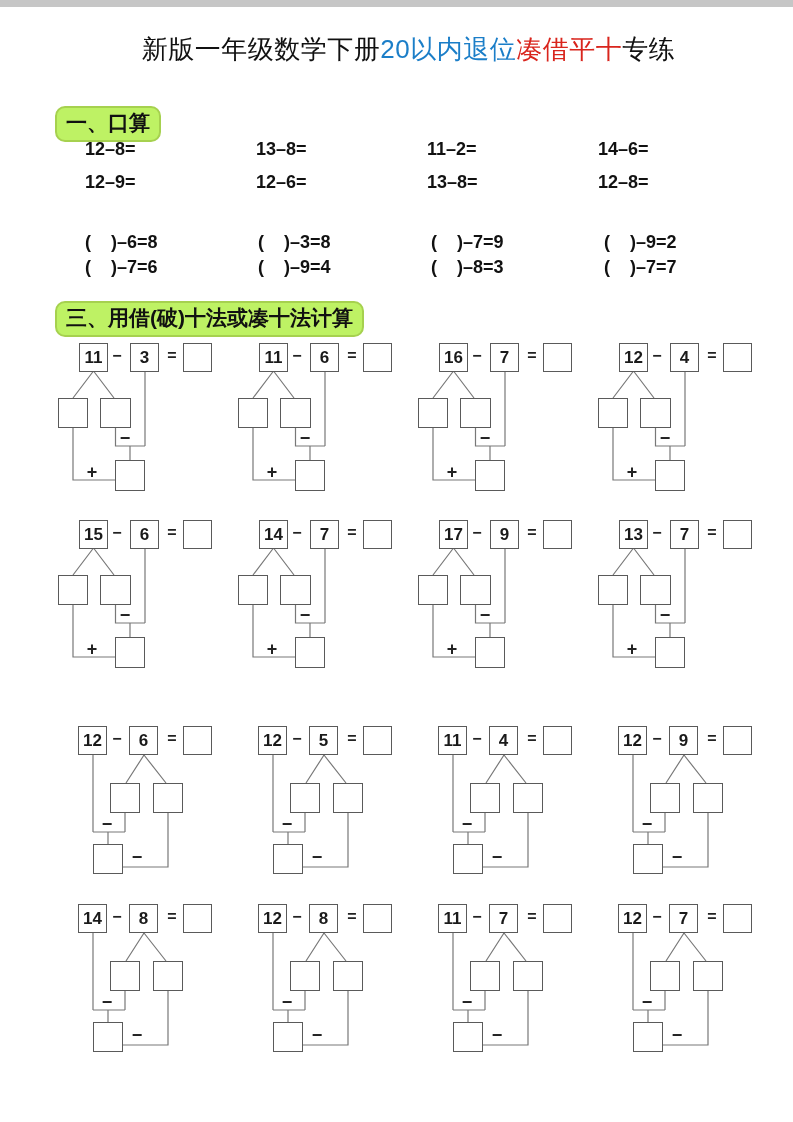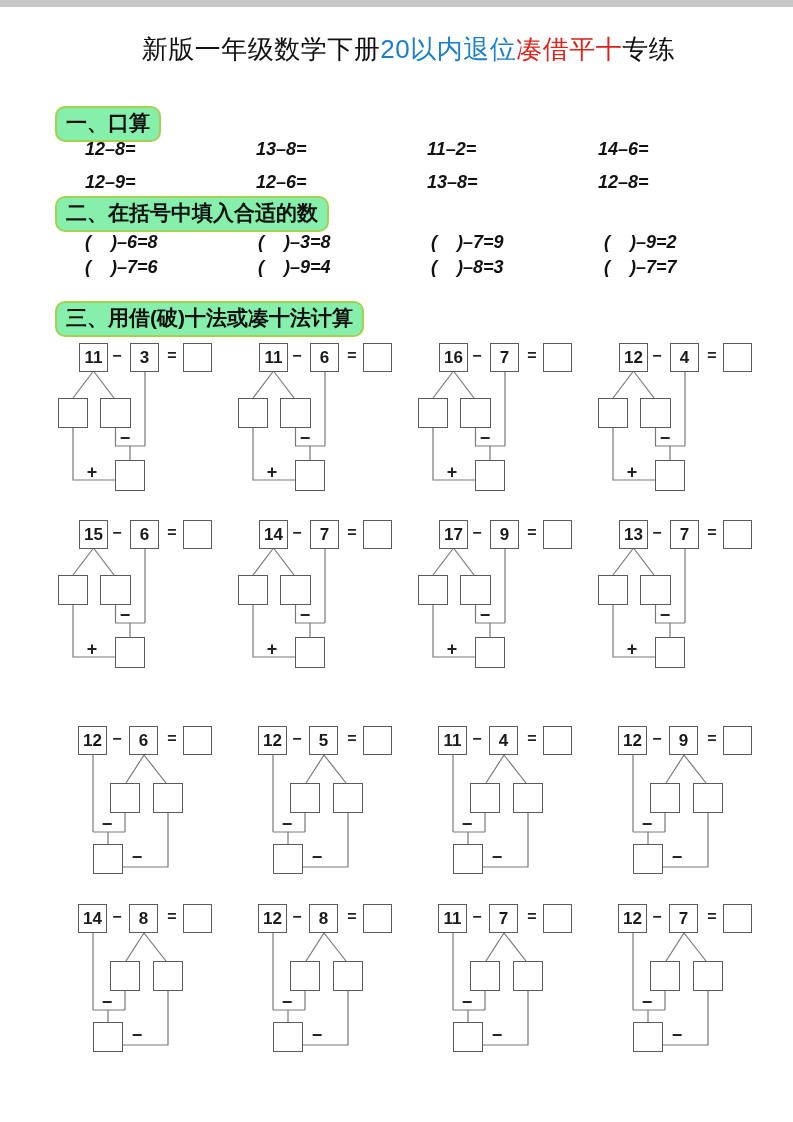--- a/index.html
+++ b/index.html
@@ -8,32 +8,32 @@
   .topbar{position:absolute;top:0;left:0;right:0;height:7px;background:#c6c6c6;}
 
   .title{position:absolute;top:20px;left:0;width:100%;text-align:center;white-space:nowrap;
          font-size:26px;font-weight:400;letter-spacing:0.5px;margin:12px;}
   .title .t-blue{color:#1b7ec8;}
   .title .t-red{color:#d9251d;}
 
   .info{position:absolute;top:81px;left:0;width:100%;text-align:center;
         font-size:16px;font-weight:700;letter-spacing:0.3px;}
 
-  .badge{position:absolute;left:55px;display:inline-block;background:#86efac;border:2px solid #a6d14f;
+  .badge{position:absolute;left:55px;display:inline-block;background:#bef264;border:2px solid #a6d14f;
          border-radius:10px;padding:1px 9px 3px;font-size:21px;font-weight:800;white-space:nowrap;}
   .badge1{top:106px;}
   .badge2{top:196px;}
   .badge3{top:301px;}
   .badge4{top:678px;}
 
   .s1grid{position:absolute;top:139px;left:85px;display:grid;grid-template-columns:repeat(4,171px);
           row-gap:13px;font-size:18px;font-weight:600;}
   .s2grid{position:absolute;top:232px;left:85px;display:grid;grid-template-columns:repeat(4,173px);
           row-gap:5px;font-size:18px;font-weight:600;}
-  .prob{height:20px;line-height:20px;font-style:italic;}
+  .prob{height:20px;line-height:20px;}
 
   .drow{position:absolute;left:58px;display:flex;gap:20px;}
   .r31{top:343px;} .r32{top:520px;} .r41{top:726px;} .r42{top:904px;}
 
   .diag{position:relative;width:160px;height:152px;flex:0 0 160px;}
   .wires{position:absolute;left:0;top:0;}
   .wires path{stroke:#787878;stroke-width:1.2;fill:none;}
   .nb{position:absolute;border:1.4px solid #5a5a5a;background:#fff;box-sizing:border-box;
       display:flex;align-items:center;justify-content:center;
       font-size:17px;font-weight:600;color:#1a1a1a;}
@@ -78,21 +78,20 @@
     <div class="prob">12–8=</div>
     <div class="prob">13–8=</div>
     <div class="prob">11–2=</div>
     <div class="prob">14–6=</div>
     <div class="prob">12–9=</div>
     <div class="prob">12–6=</div>
     <div class="prob">13–8=</div>
     <div class="prob">12–8=</div>
   </div>
 
-  <div class="badge badge2">二、在括号中填入合适的数</div>
   <div class="s2grid">
     <div class="prob">(&nbsp;&nbsp;&nbsp;&nbsp;)–6=8</div>
     <div class="prob">(&nbsp;&nbsp;&nbsp;&nbsp;)–3=8</div>
     <div class="prob">(&nbsp;&nbsp;&nbsp;&nbsp;)–7=9</div>
     <div class="prob">(&nbsp;&nbsp;&nbsp;&nbsp;)–9=2</div>
     <div class="prob">(&nbsp;&nbsp;&nbsp;&nbsp;)–7=6</div>
     <div class="prob">(&nbsp;&nbsp;&nbsp;&nbsp;)–9=4</div>
     <div class="prob">(&nbsp;&nbsp;&nbsp;&nbsp;)–8=3</div>
     <div class="prob">(&nbsp;&nbsp;&nbsp;&nbsp;)–7=7</div>
   </div>

